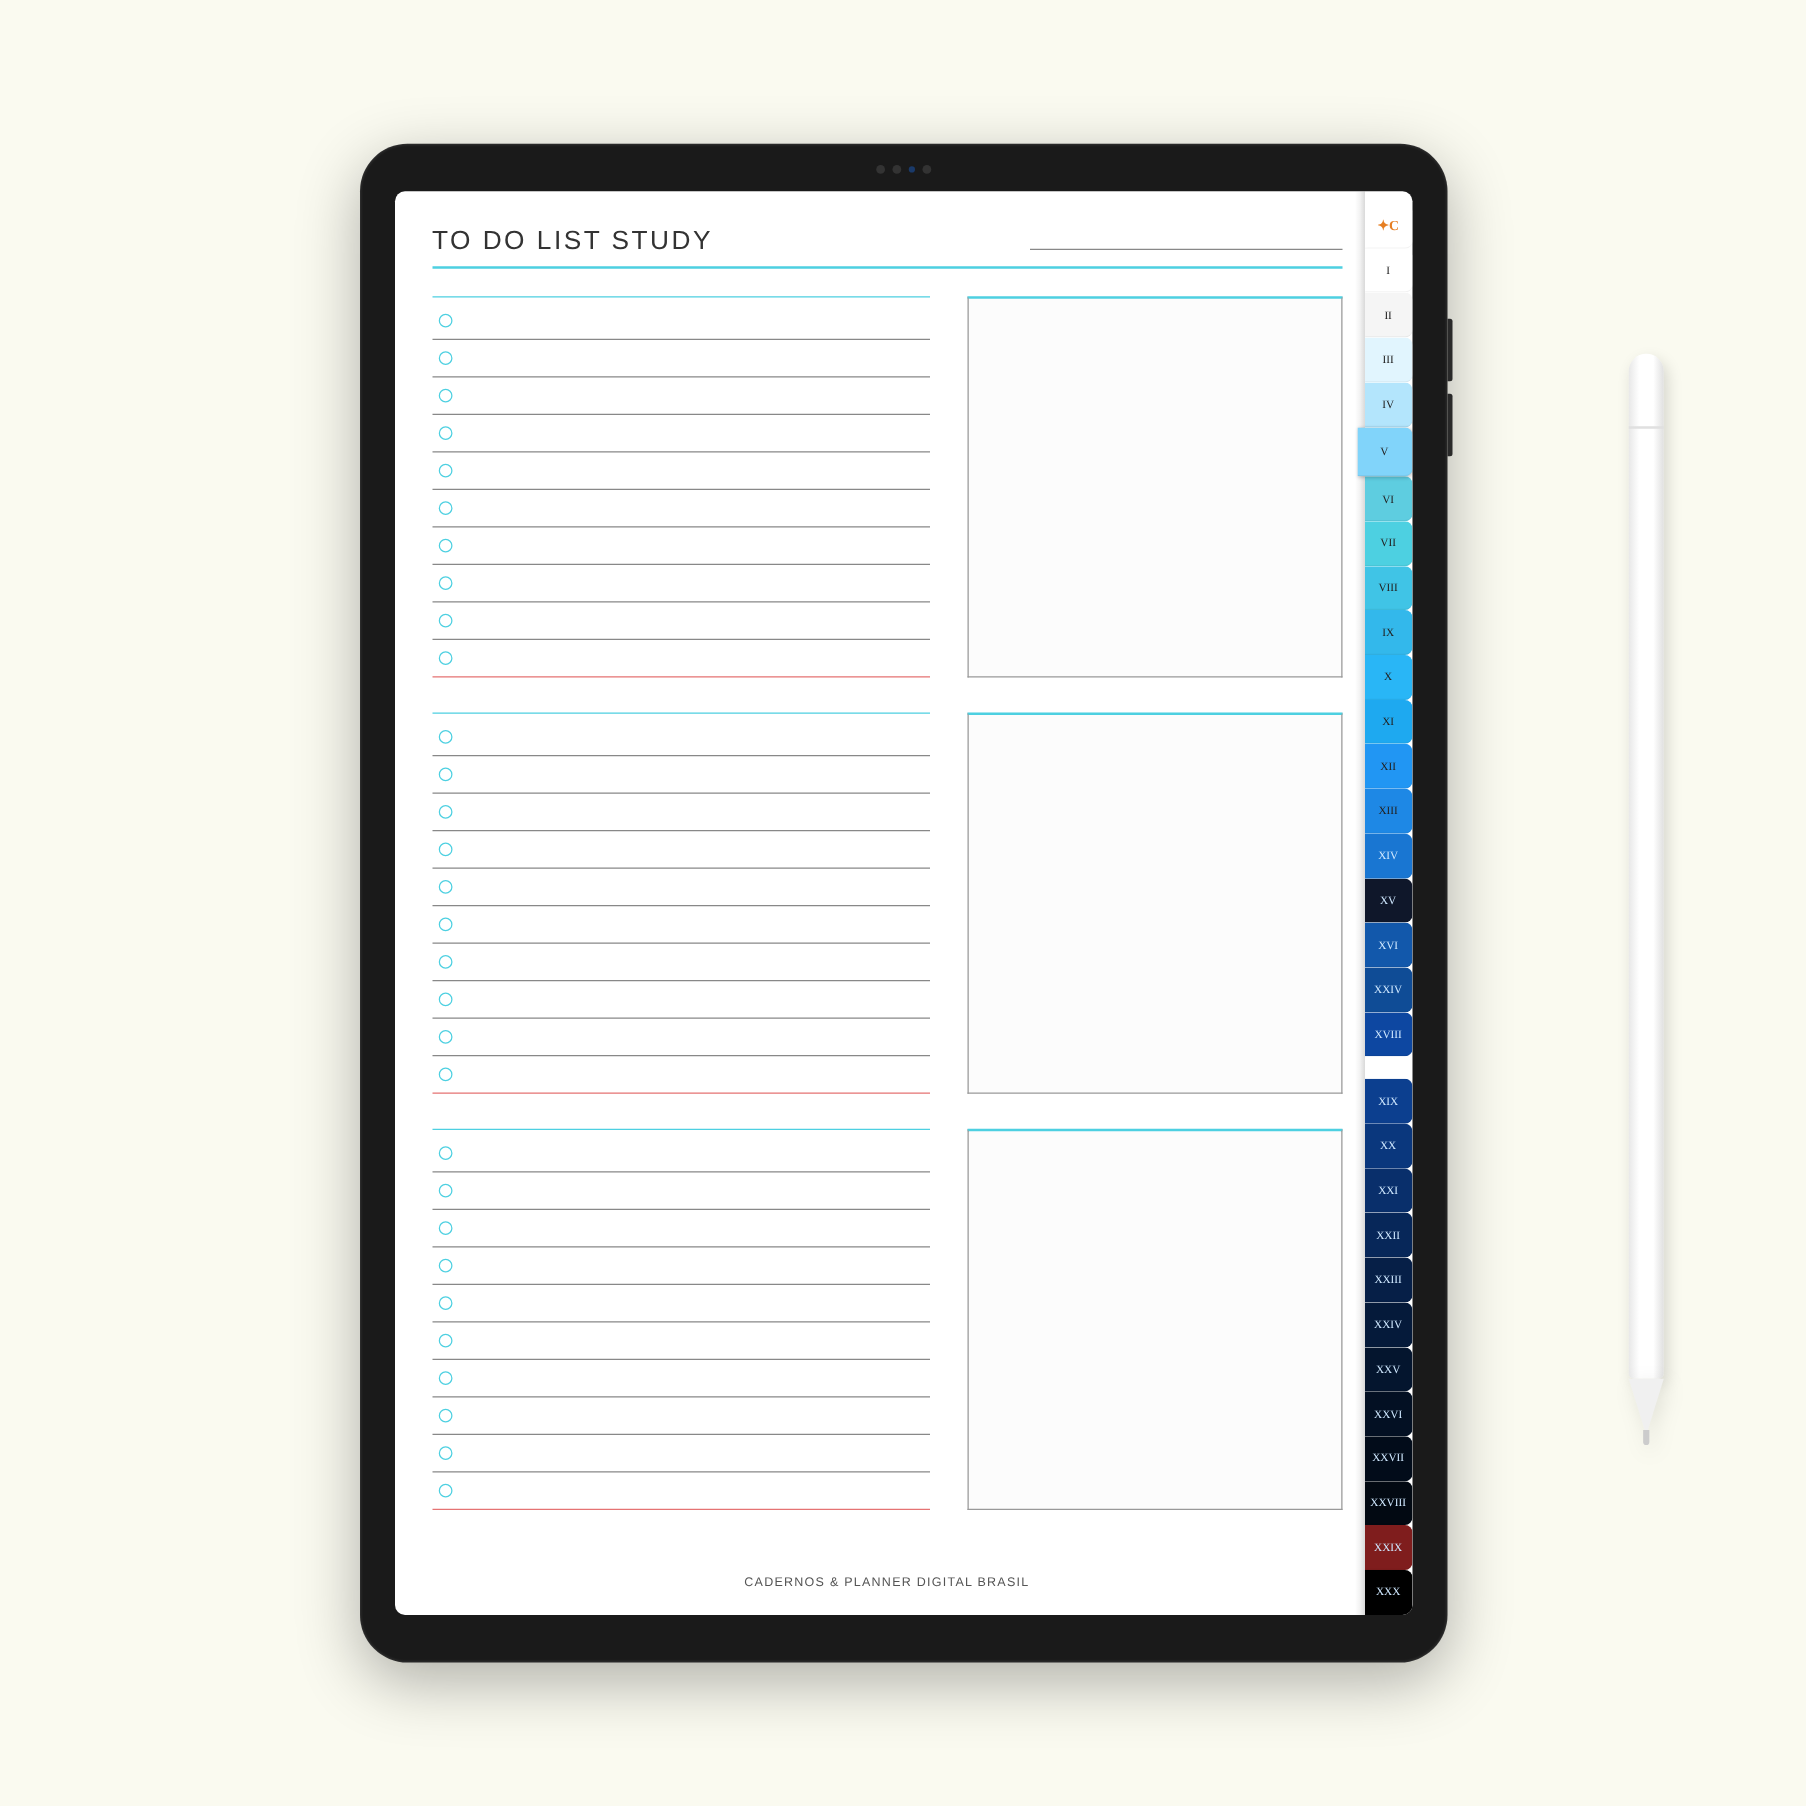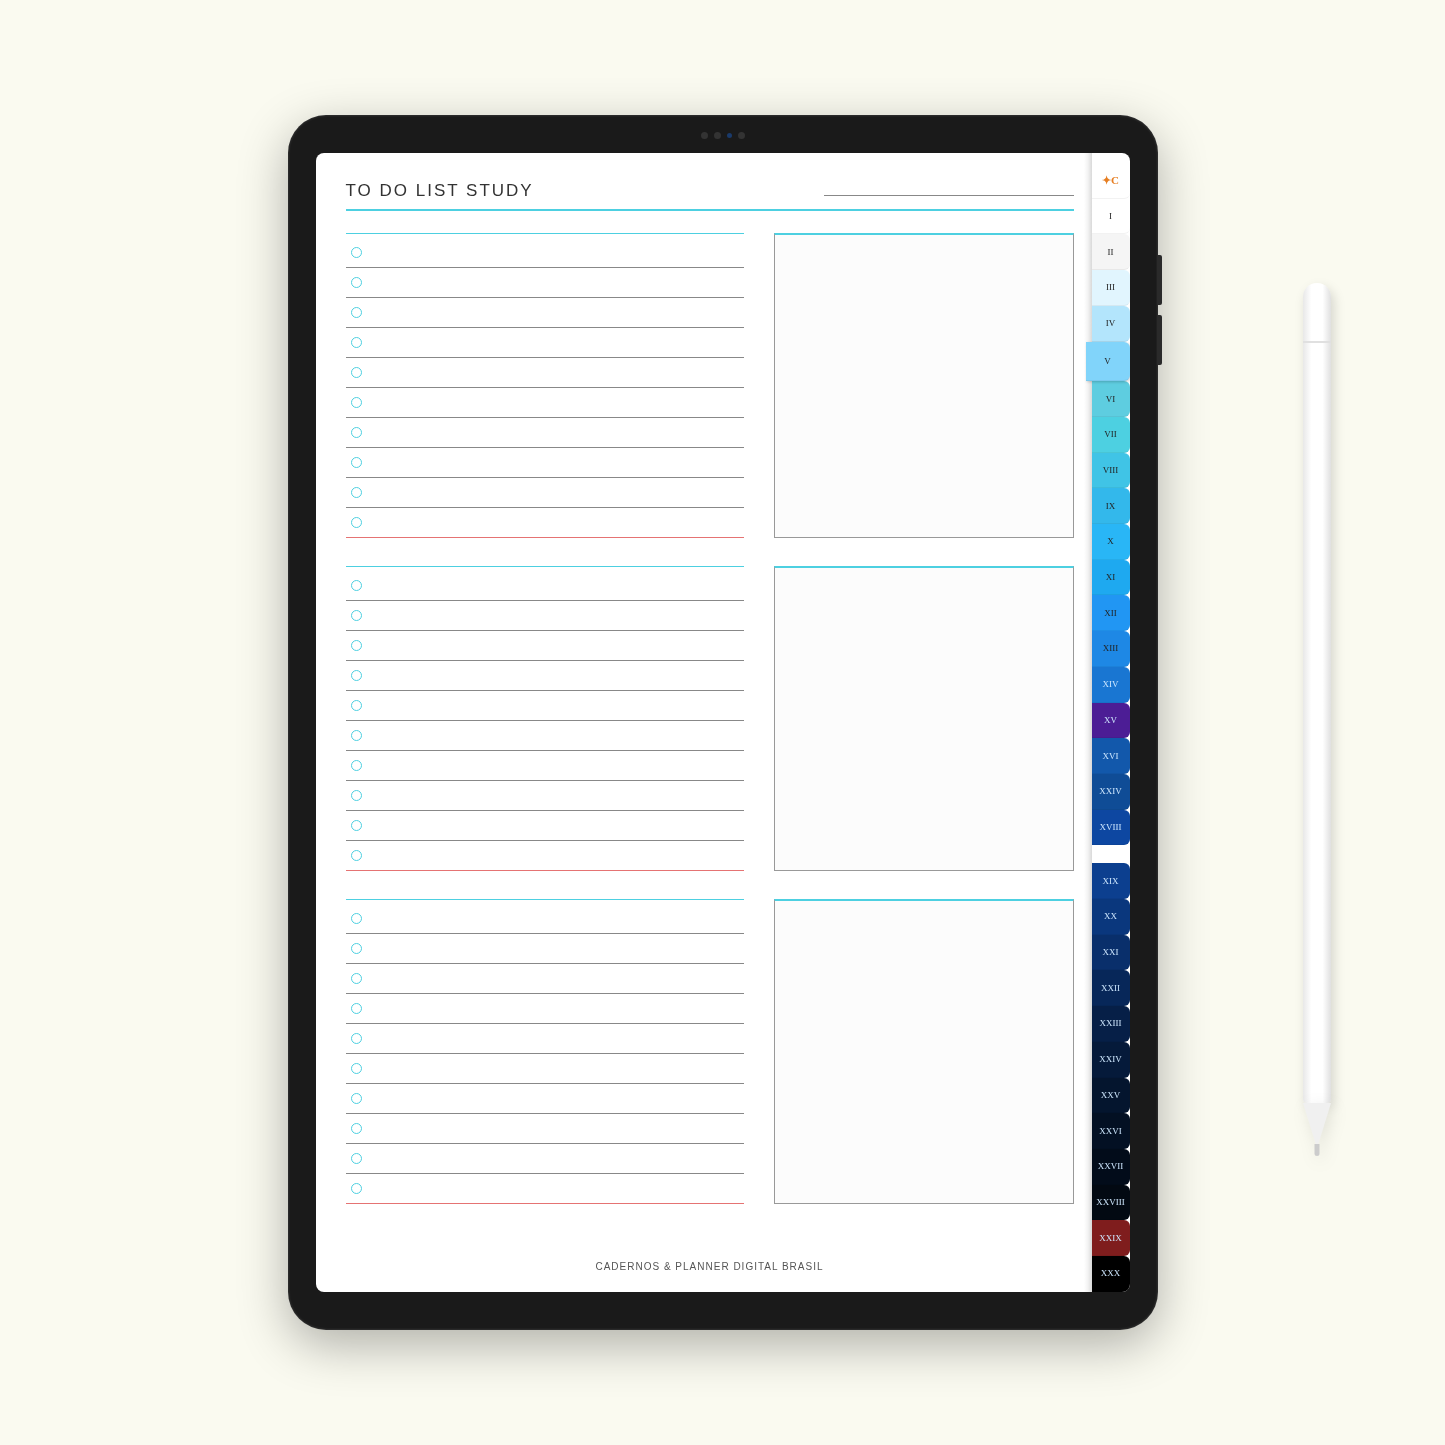--- a/index.html
+++ b/index.html
@@ -66,21 +66,21 @@
       flex-direction: column;
       position: relative;
     }
     .page-header {
       display: flex;
       justify-content: space-between;
       align-items: flex-end;
       margin-bottom: 8px;
     }
     .title {
-      font-size: 17px;
+      font-size: 21px;
       letter-spacing: 2px;
       font-weight: 300;
       color: #333;
       text-transform: uppercase;
       font-family: 'Century Gothic', 'Futura', sans-serif;
     }
     .date-line {
       width: 250px;
       border-bottom: 1px solid #888;
       height: 1px;
@@ -407,21 +407,21 @@
         </div>
         <div class="tab" style="background: rgb(33, 150, 243); color: rgb(34, 34, 34);">
           <span>XII</span>
         </div>
         <div class="tab" style="background: rgb(30, 136, 229); color: rgb(34, 34, 34);">
           <span>XIII</span>
         </div>
         <div class="tab" style="background: rgb(25, 118, 210); color: rgb(207, 232, 255);">
           <span>XIV</span>
         </div>
-        <div class="tab" style="background: #4c1d95; color: rgb(207, 232, 255);">
+        <div class="tab" style="background: #0f172a; color: rgb(207, 232, 255);">
           <span>XV</span>
         </div>
         <div class="tab" style="background: rgb(18, 88, 171); color: rgb(207, 232, 255);">
           <span>XVI</span>
         </div>
         <div class="tab" style="background: rgb(15, 76, 150); color: rgb(207, 232, 255);">
           <span>XXIV</span>
         </div>
         <div class="tab" style="background: rgb(13, 71, 161); color: rgb(207, 232, 255);">
           <span>XVIII</span>

